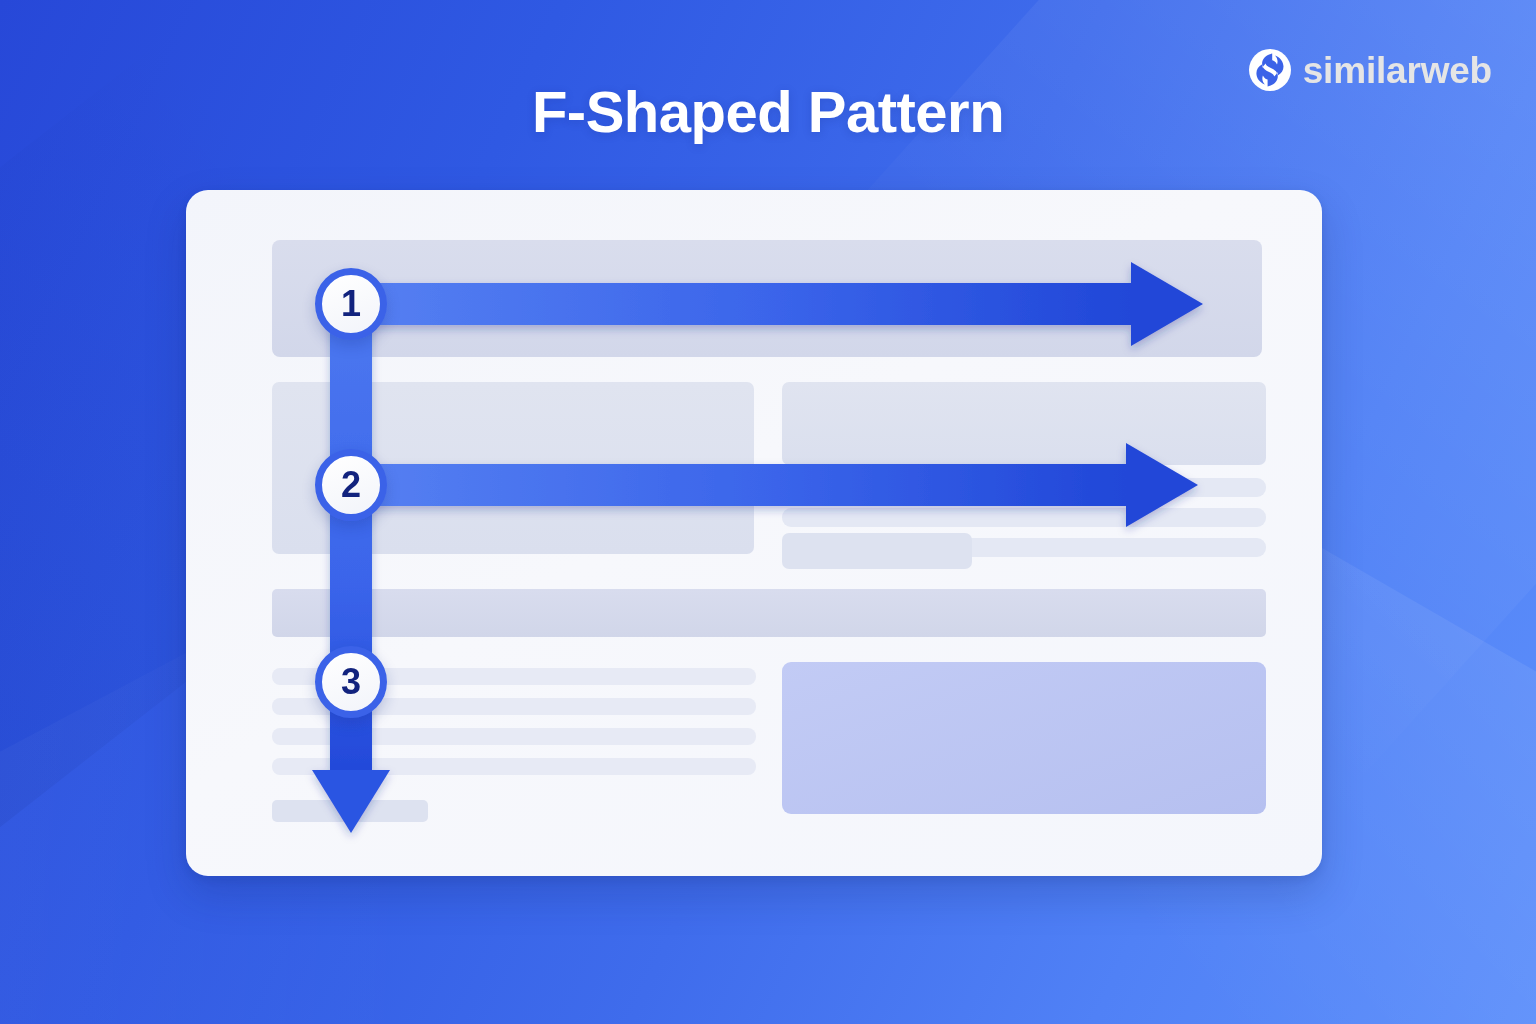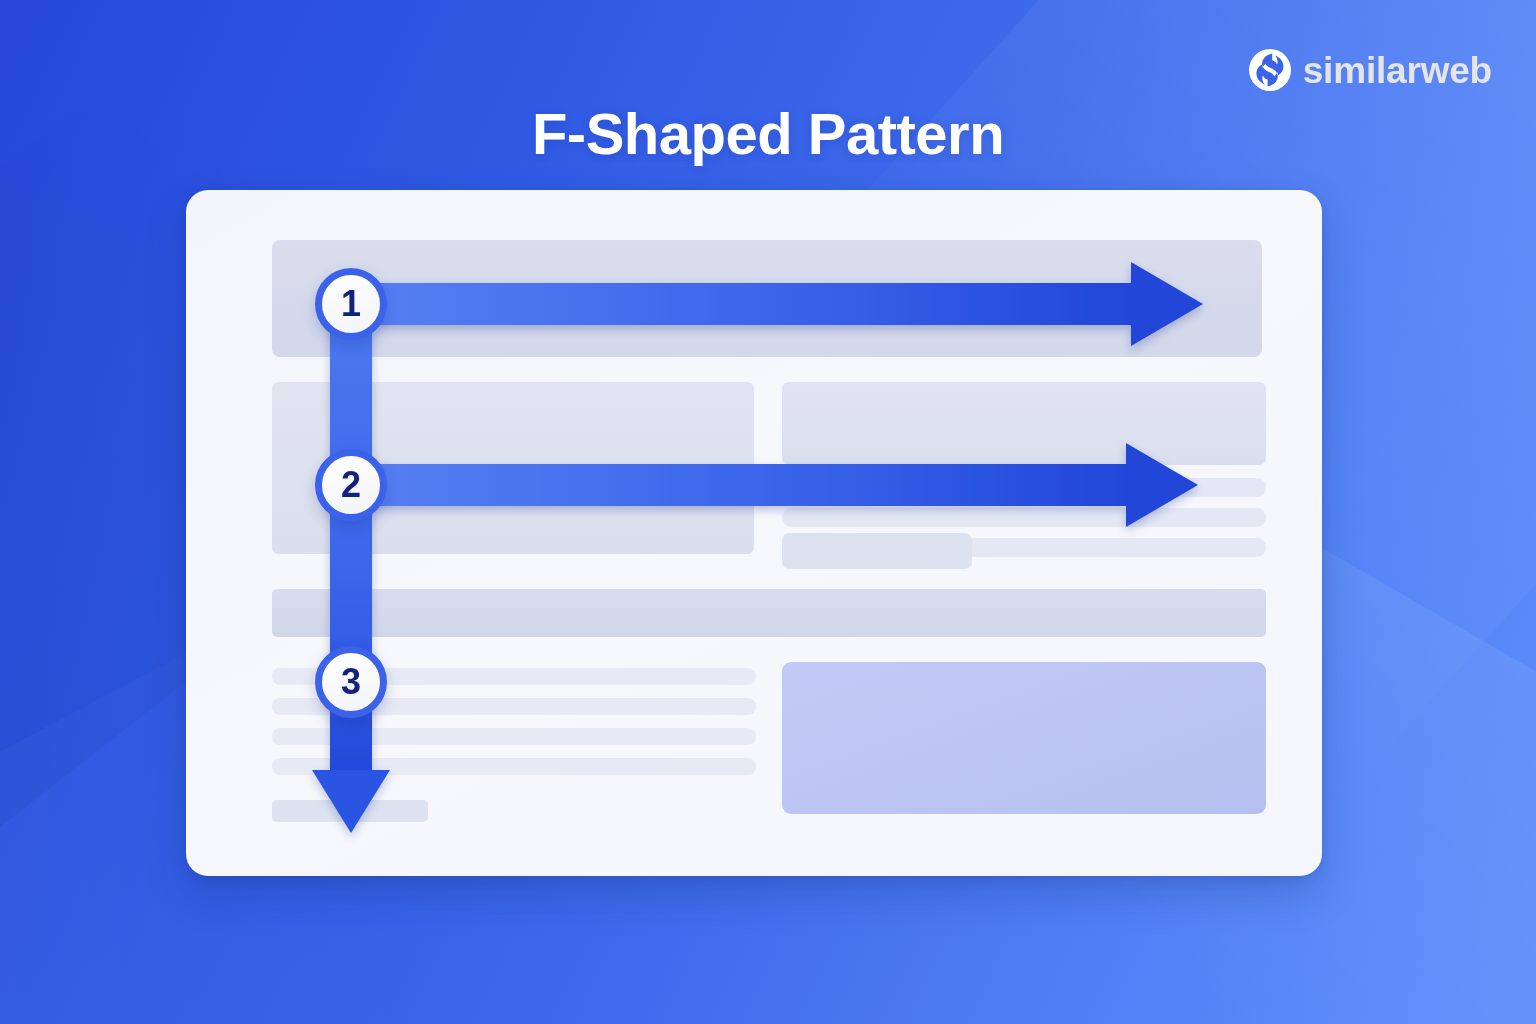--- a/index.html
+++ b/index.html
@@ -51,21 +51,21 @@
   .logo-mark{width:44px;height:44px;flex:0 0 auto;display:block;}
   .logo-text{
     font-size:37px;font-weight:700;letter-spacing:-0.2px;color:#e5e5e5;
     line-height:1;
   }
 
   
   .title{
     position:absolute;top:0;left:0;width:1536px;
     text-align:center;
-    padding-top:100px;
+    padding-top:78px;
     font-size:58px;font-weight:700;color:#ffffff;
     letter-spacing:-0.5px;
     text-shadow:0 2px 10px rgba(16,36,120,.18);
   }
 
   
   .card{
     position:absolute;left:186px;top:190px;width:1136px;height:686px;
     background:linear-gradient(150deg,#f3f5fb 0%,#f7f8fc 45%,#f4f6fc 100%);
     border-radius:22px;

